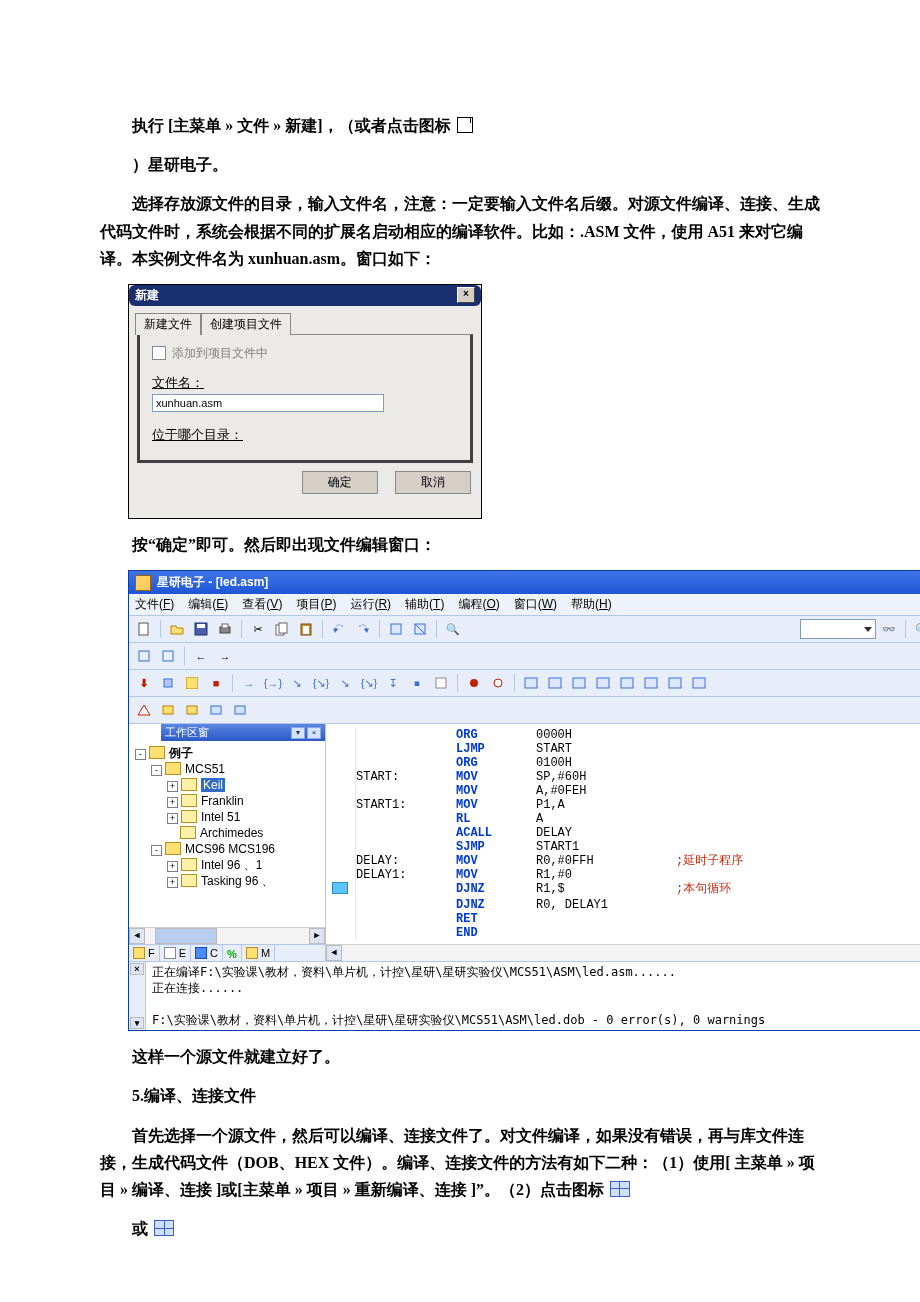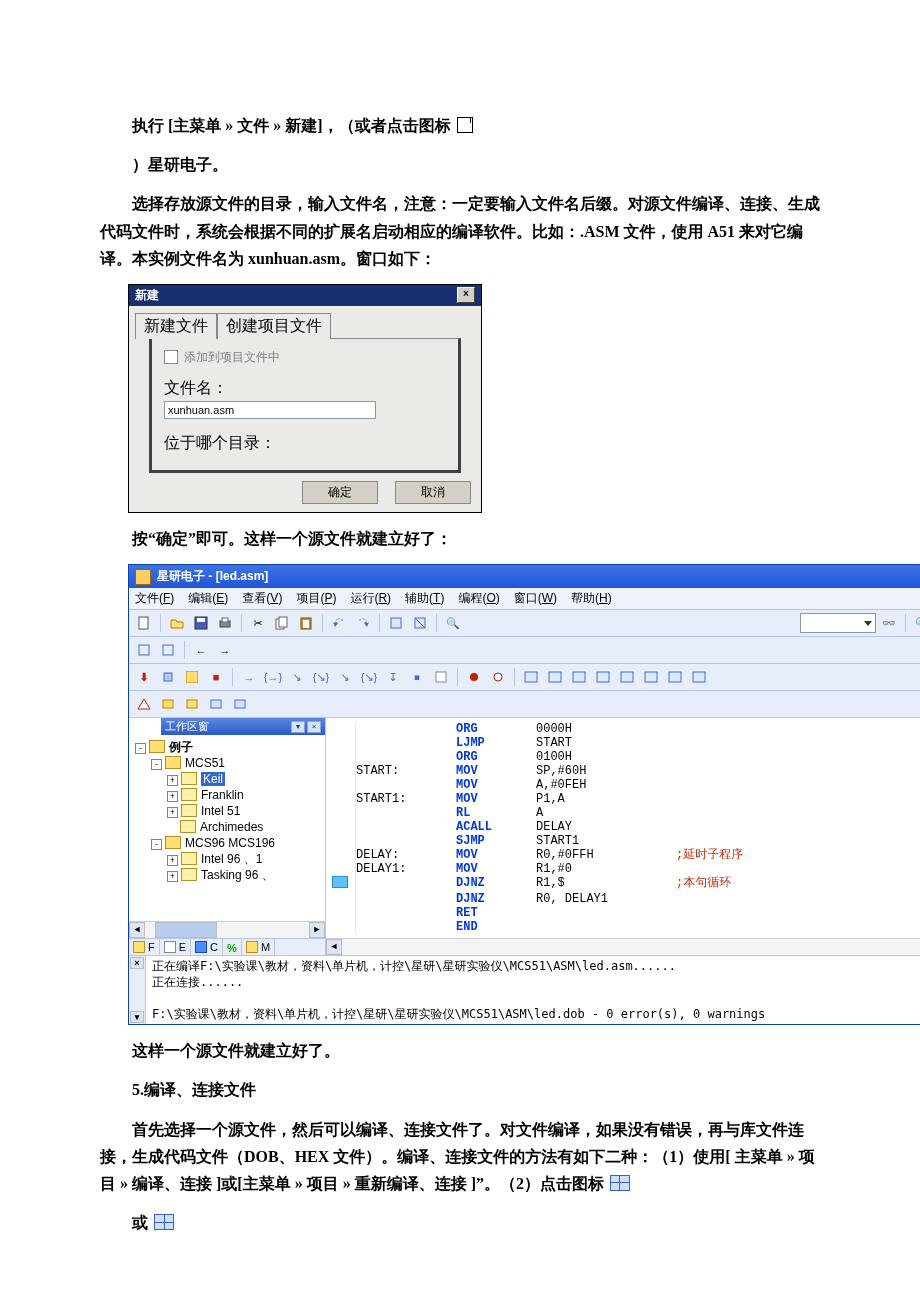--- a/index.html
+++ b/index.html
@@ -60,20 +60,21 @@
     background: linear-gradient(#0a246a,#a6caf0);
     background: #1a2f70;
     color: #fff;
     padding: 2px 6px;
     display: flex;
     justify-content: space-between;
     align-items: center;
     font-family: "SimSun", "宋体", Tahoma;
     font-weight: bold;
     font-size: 12px;
+    border-radius: 6px;
   }
   .dialog .titlebar .closebtn {
     width: 16px; height: 14px;
     background: #d4d0c8;
     border: 1px solid #fff;
     border-right-color: #404040;
     border-bottom-color: #404040;
     color: #000;
     font-family: Arial;
     font-size: 10px;
@@ -85,52 +86,53 @@
     padding: 6px 6px 0 6px;
   }
   .dialog .tab {
     display: inline-block;
     padding: 2px 8px;
     background: #eceae6;
     border: 1px solid #888;
     border-bottom: none;
     position: relative;
     top: 1px;
-    font-size: 16px;
+    font-size: 12px;
   }
   .dialog .tab.active {
     background: #eceae6;
     z-index: 2;
   }
   .dialog .tabbody {
     border: 3px solid #404040;
     border-top: 1px solid #888;
     padding: 10px 12px 14px 12px;
-    margin: 0 20px;
+    margin: 0 8px;
   }
   .dialog .checkbox-row {
     color: #808080;
     font-size: 12px;
     margin-bottom: 12px;
     display: flex;
     align-items: center;
     gap: 6px;
   }
   .dialog .chk {
     width: 12px; height: 12px;
     border: 1px solid #888;
     background: #fff;
     display: inline-block;
   }
   .dialog .field-label {
-    font-size: 16px;
+    font-size: 13px;
     margin: 6px 0 2px 0;
+    text-decoration: underline;
   }
   .dialog input.text {
-    width: 212px;
+    width: 232px;
     height: 18px;
     border: 1px solid #7f9db9;
     background: #fff;
     font-family: Tahoma, Arial;
     font-size: 11px;
     padding: 1px 3px;
     box-sizing: border-box;
   }
   .dialog .dir-row {
     display: flex;
@@ -140,23 +142,22 @@
   .dialog input.text.long { width: 240px; }
   .dialog .browse-btn {
     width: 22px; height: 18px;
     border: 1px solid #888;
     background: #d4d0c8;
     font-size: 10px;
     text-align: center;
     line-height: 16px;
   }
   .dialog .btnrow {
-    padding: 8px 10px 8px 0;
+    padding: 8px 10px 24px 0;
     text-align: right;
-    font-family: Liberation Serif, serif;
   }
   .dialog .btn {
     display: inline-block;
     width: 74px;
     padding: 2px 0;
     border: 1px solid #888;
     background: #d4d0c8;
     text-align: center;
     font-size: 12px;
     margin-left: 14px;
@@ -386,21 +387,21 @@
       <div class="field-label">文件名：</div>
       <input class="text" value="xunhuan.asm" style="">
       <div class="field-label" style="margin-top:14px">位于哪个目录：</div>
     </div>
     <div class="btnrow">
       <span class="btn">确定</span>
       <span class="btn">取消</span>
     </div>
   </div>
 
-  <p class="para">按“确定”即可。这样一个源文件就建立好了：</p>
+  <p class="para">按“确定”即可。然后即出现文件编辑窗口：</p>
 
   <div class="ide">
     <div class="ide-title">
       <span class="appicon"></span>
       <span>星研电子 - [led.asm]</span>
     </div>
     <div class="menubar" id="menubar">
         <span class="mitem">文件(<span class="acc">F</span>)</span>
         <span class="mitem">编辑(<span class="acc">E</span>)</span>
         <span class="mitem">查看(<span class="acc">V</span>)</span>

